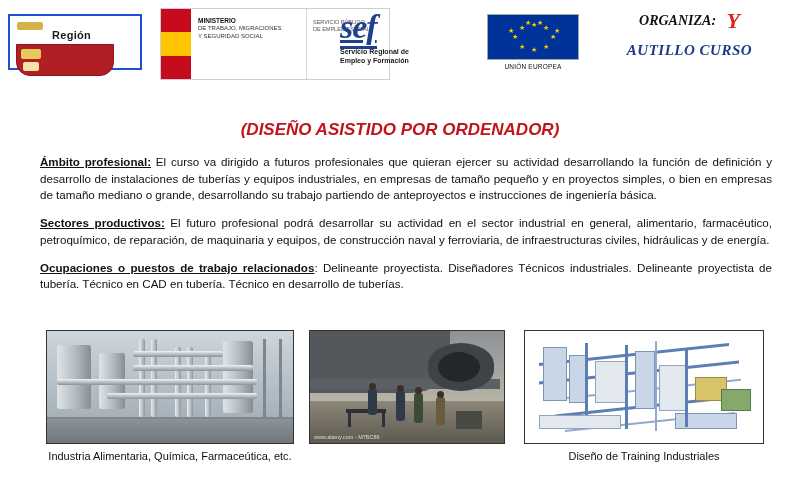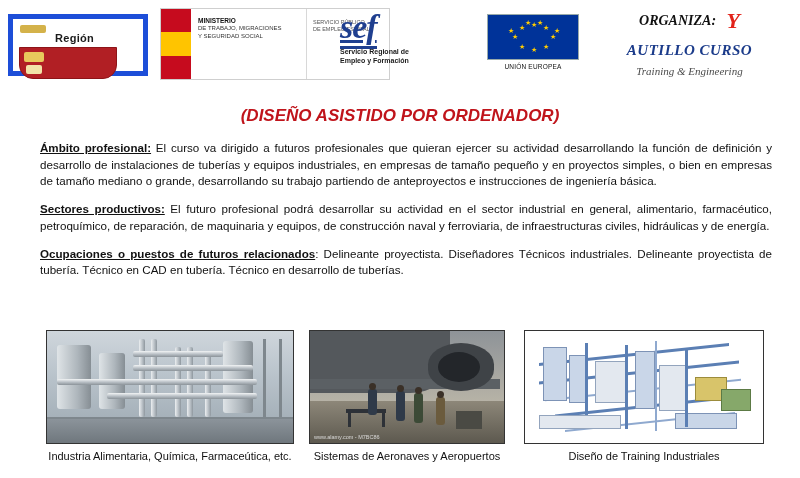--- a/index.html
+++ b/index.html
@@ -14,21 +14,21 @@
   .page{position:relative;width:800px;height:478px;}
 
   
   .logos{
     position:relative;
     height:96px;
   }
   .logo{position:absolute;}
 
   
-  .murcia{left:8px;top:14px;width:130px;height:52px;border:5px solid #1d4ed8;background:#fff;display:flex;align-items:center;}
+  .murcia{left:8px;top:14px;width:130px;height:52px;border:2px solid #1d4ed8;background:#fff;display:flex;align-items:center;}
   .murcia .shield{width:30px;height:40px;margin-left:5px;position:relative;}
   .murcia .shield .crown{position:absolute;top:0;left:2px;width:26px;height:8px;background:#d4b24a;border-radius:2px;}
   .murcia .shield .body{position:absolute;top:8px;left:1px;width:28px;height:30px;background:#b11f24;border:1px solid #8d1418;border-radius:0 0 14px 14px;}
   .murcia .shield .body:after{content:"";position:absolute;left:4px;top:4px;width:20px;height:10px;background:#e8c95c;border-radius:2px;}
   .murcia .shield .body:before{content:"";position:absolute;left:6px;top:17px;width:16px;height:9px;background:#f2e3a8;border-radius:2px;}
   .murcia .mtxt{font-size:11px;line-height:13px;margin-left:7px;color:#1b1b1b;font-weight:bold;}
   .murcia .mtxt .reg{letter-spacing:.3px;}
   .murcia .mtxt .mur{font-weight:normal;}
 
   
@@ -62,21 +62,21 @@
   .autillo .brand{font-family:"Liberation Serif", serif;font-style:italic;font-weight:bold;font-size:15px;color:#1b3b8a;margin-top:8px;letter-spacing:.5px;}
   .autillo .tag{font-family:"Liberation Serif", serif;font-style:italic;font-size:11px;color:#4a4a4a;margin-top:6px;}
 
   
   .title1{
     text-align:center;font-weight:bold;font-size:20px;color:#1f4fa3;
     letter-spacing:.2px;margin-top:4px;
   }
   .title2{
     text-align:center;font-weight:bold;font-style:italic;font-size:17px;color:#c0141b;
-    margin-top:10px;
+    margin-top:24px;
   }
 
   
   .body{padding:0 28px 0 40px;margin-top:14px;}
   .para{font-size:11.6px;line-height:16.5px;text-align:justify;margin-bottom:11px;color:#111;}
   .para b{font-weight:bold;}
   .u{text-decoration:underline;}
 
   
   .imgrow{position:absolute;left:4px;top:330px;width:800px;height:148px;}
@@ -182,38 +182,37 @@
       </div>
       <div class="cap">UNIÓN EUROPEA</div>
     </div>
 
     <div class="logo autillo">
       <div>
         <span class="organiza">ORGANIZA:</span>
         <span class="mark">Y</span>
       </div>
       <div class="brand">AUTILLO CURSO</div>
-      <div class="tag">Training &amp; Engineering</div>
     </div>
   </div>
 
   <div class="title2">(DISEÑO ASISTIDO POR ORDENADOR)</div>
 
   <div class="body">
 
     <p class="para">
       <b class="u">Ámbito profesional:</b><span> El curso va dirigido a futuros profesionales que quieran ejercer su actividad desarrollando la función de definición y desarrollo de instalaciones de tuberías y equipos industriales, en empresas de tamaño pequeño y en proyectos simples, o bien en empresas de tamaño mediano o grande, desarrollando su trabajo partiendo de anteproyectos e instrucciones de ingeniería básica.</span>
     </p>
 
     <p class="para">
       <b class="u">Sectores productivos:</b><span> El futuro profesional podrá desarrollar su actividad en el sector industrial en general, alimentario, farmacéutico, petroquímico, de reparación, de maquinaria y equipos, de construcción naval y ferroviaria, de infraestructuras civiles, hidráulicas y de energía.</span>
     </p>
 
     <p class="para">
-      <b class="u">Ocupaciones o puestos de futuros relacionados</b><span>: Delineante proyectista. Diseñadores Técnicos industriales. Delineante proyectista de tubería. Técnico en CAD en tubería. Técnico en desarrollo de tuberías.</span>
+      <b class="u">Ocupaciones o puestos de trabajo relacionados</b><span>: Delineante proyectista. Diseñadores Técnicos industriales. Delineante proyectista de tubería. Técnico en CAD en tubería. Técnico en desarrollo de tuberías.</span>
     </p>
   </div>
 
   <div class="imgrow">
 
     <div class="cell c1">
       <div class="frame">
         <div class="photo1">
           <div class="floor"></div>
           <div class="tank" style="left:10px;top:14px;width:34px;height:64px;"></div>
@@ -247,21 +246,20 @@
           <div class="stand" style="left:38px;bottom:16px;width:3px;height:16px;"></div>
           <div class="stand" style="left:72px;bottom:16px;width:3px;height:16px;"></div>
           <div class="person" style="left:58px;"></div>
           <div class="person" style="left:86px;bottom:22px;height:30px;"></div>
           <div class="person" style="left:104px;bottom:20px;height:30px;background:#3c4a36;"></div>
           <div class="person" style="left:126px;bottom:18px;height:28px;background:#6b5b3d;"></div>
           <div class="stand" style="left:146px;bottom:14px;width:26px;height:18px;background:#4a4a44;"></div>
           <div class="wm">www.alamy.com - M7BC86</div>
         </div>
       </div>
-      <div class="cap">Sistemas de Aeronaves y Aeropuertos</div>
     </div>
 
     <div class="cell c3">
       <div class="frame">
         <div class="photo3">
           <div class="g line" style="left:14px;top:22px;width:190px;height:3px;transform:skewY(-6deg);"></div>
           <div class="g line" style="left:14px;top:40px;width:200px;height:3px;transform:skewY(-6deg);"></div>
           <div class="g line2" style="left:20px;top:58px;width:196px;height:2px;transform:skewY(-6deg);"></div>
           <div class="g line" style="left:30px;top:74px;width:180px;height:3px;transform:skewY(-6deg);"></div>
           <div class="g line2" style="left:40px;top:90px;width:170px;height:2px;transform:skewY(-6deg);"></div>

